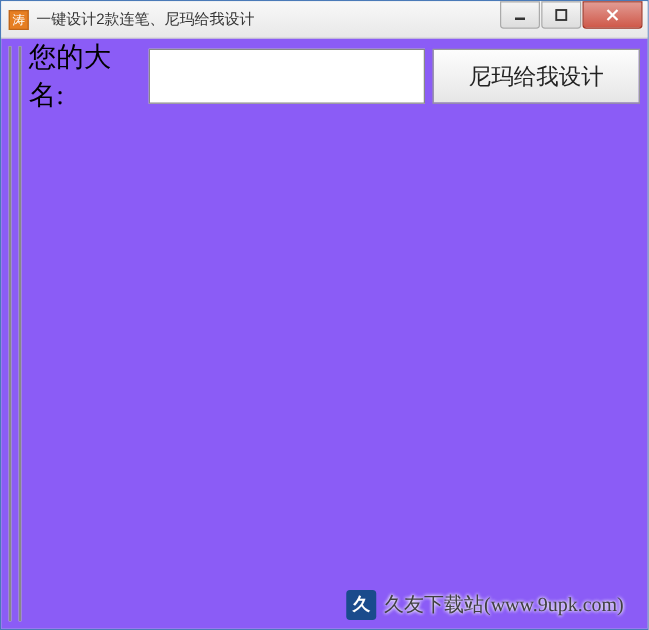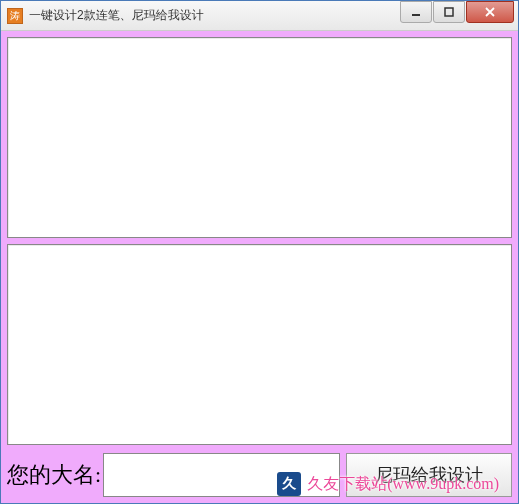--- a/index.html
+++ b/index.html
@@ -64,24 +64,24 @@
     }
     .win-btn.close {
       width: 48px;
       background: linear-gradient(to bottom, #e29b93, #cf5849);
       border-color: #a03020;
       margin-right: 4px;
     }
     .win-btn svg { width: 12px; height: 10px; }
     .client-area {
       flex: 1;
-      background: #f0abfc;
+      background: #8b5cf6;
       padding: 6px;
       display: flex;
-      flex-direction: column;
+      flex-direction: row;
       gap: 6px;
     }
     .panel {
       flex: 1;
       background: #fff;
       border: 1px solid #888;
       box-shadow: inset 1px 1px 0 rgba(0,0,0,0.08);
     }
     .bottom-row {
       height: 44px;
@@ -132,21 +132,21 @@
       border-radius: 3px;
       color: #fff;
       font-size: 14px;
       display: flex;
       align-items: center;
       justify-content: center;
       font-weight: bold;
     }
     .watermark-text {
       font-size: 16px;
-      color: #ec4899;
+      color: #404040;
       font-family: "SimSun", serif;
       text-shadow: 0 0 3px #fff, 0 0 3px #fff;
     }
   </style>
 </head>
 <body>
 
 <div class="window">
   <div class="titlebar">
     <div class="titlebar-icon">涛</div>

